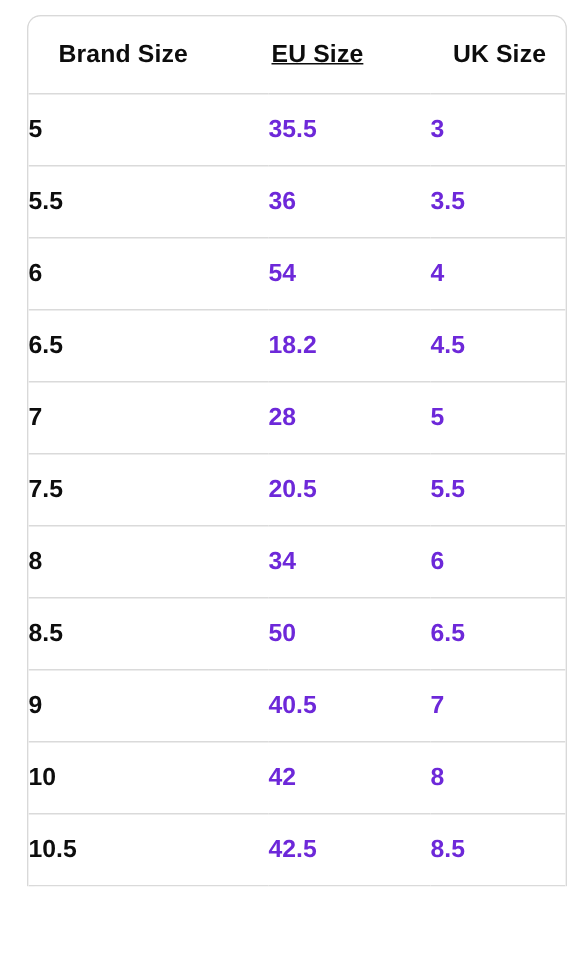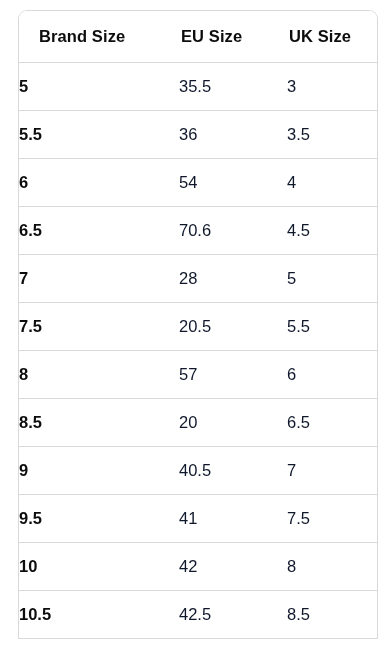--- a/index.html
+++ b/index.html
@@ -62,36 +62,36 @@
   table.size-table thead th {
     height: 51px;
     font-size: 16.5px;
     font-weight: bold;
     letter-spacing: 0.1px;
     color: #0d0d0d;
   }
 
   table.size-table tbody td {
     font-size: 16.5px;
-    font-weight: normal;
-    color: #0f172a;
+    font-weight: bold;
+    color: #6d28d9;
   }
 
   table.size-table tbody td.col-brand {
     font-weight: bold;
     color: #0d0d0d;
   }
 
   .cell-pad-brand { padding-left: 20px; }
   .cell-pad-eu    { padding-left: 2px; }
   .cell-pad-uk    { padding-left: 2px; }
 
   table.size-table thead th.col-brand { padding-left: 20px; }
-  table.size-table thead th.col-eu    { padding-left: 2px; }
-  table.size-table thead th.col-uk    { padding-left: 2px; }
+  table.size-table thead th.col-eu    { padding-left: 2px; text-decoration: underline; }
+  table.size-table thead th.col-uk    { padding-left: 2px; text-align: center; }
 
   table.size-table tbody tr:last-child td {
     border-bottom: 1px solid #dadada;
     margin-left: 16px;
   }
 </style>
 </head>
 <body>
 
 <div class="page">
@@ -120,52 +120,47 @@
             <td class="col-eu cell-pad-eu">36</td>
             <td class="col-uk cell-pad-uk">3.5</td>
           </tr>
           <tr>
             <td class="col-brand cell-pad-brand">6</td>
             <td class="col-eu cell-pad-eu">54</td>
             <td class="col-uk cell-pad-uk">4</td>
           </tr>
           <tr>
             <td class="col-brand cell-pad-brand">6.5</td>
-            <td class="col-eu cell-pad-eu">70.6</td>
+            <td class="col-eu cell-pad-eu">18.2</td>
             <td class="col-uk cell-pad-uk">4.5</td>
           </tr>
           <tr>
             <td class="col-brand cell-pad-brand">7</td>
             <td class="col-eu cell-pad-eu">28</td>
             <td class="col-uk cell-pad-uk">5</td>
           </tr>
           <tr>
             <td class="col-brand cell-pad-brand">7.5</td>
             <td class="col-eu cell-pad-eu">20.5</td>
             <td class="col-uk cell-pad-uk">5.5</td>
           </tr>
           <tr>
             <td class="col-brand cell-pad-brand">8</td>
-            <td class="col-eu cell-pad-eu">57</td>
+            <td class="col-eu cell-pad-eu">34</td>
             <td class="col-uk cell-pad-uk">6</td>
           </tr>
           <tr>
             <td class="col-brand cell-pad-brand">8.5</td>
-            <td class="col-eu cell-pad-eu">20</td>
+            <td class="col-eu cell-pad-eu">50</td>
             <td class="col-uk cell-pad-uk">6.5</td>
           </tr>
           <tr>
             <td class="col-brand cell-pad-brand">9</td>
             <td class="col-eu cell-pad-eu">40.5</td>
             <td class="col-uk cell-pad-uk">7</td>
-          </tr>
-          <tr>
-            <td class="col-brand cell-pad-brand">9.5</td>
-            <td class="col-eu cell-pad-eu">41</td>
-            <td class="col-uk cell-pad-uk">7.5</td>
           </tr>
           <tr>
             <td class="col-brand cell-pad-brand">10</td>
             <td class="col-eu cell-pad-eu">42</td>
             <td class="col-uk cell-pad-uk">8</td>
           </tr>
           <tr>
             <td class="col-brand cell-pad-brand">10.5</td>
             <td class="col-eu cell-pad-eu">42.5</td>
             <td class="col-uk cell-pad-uk">8.5</td>

